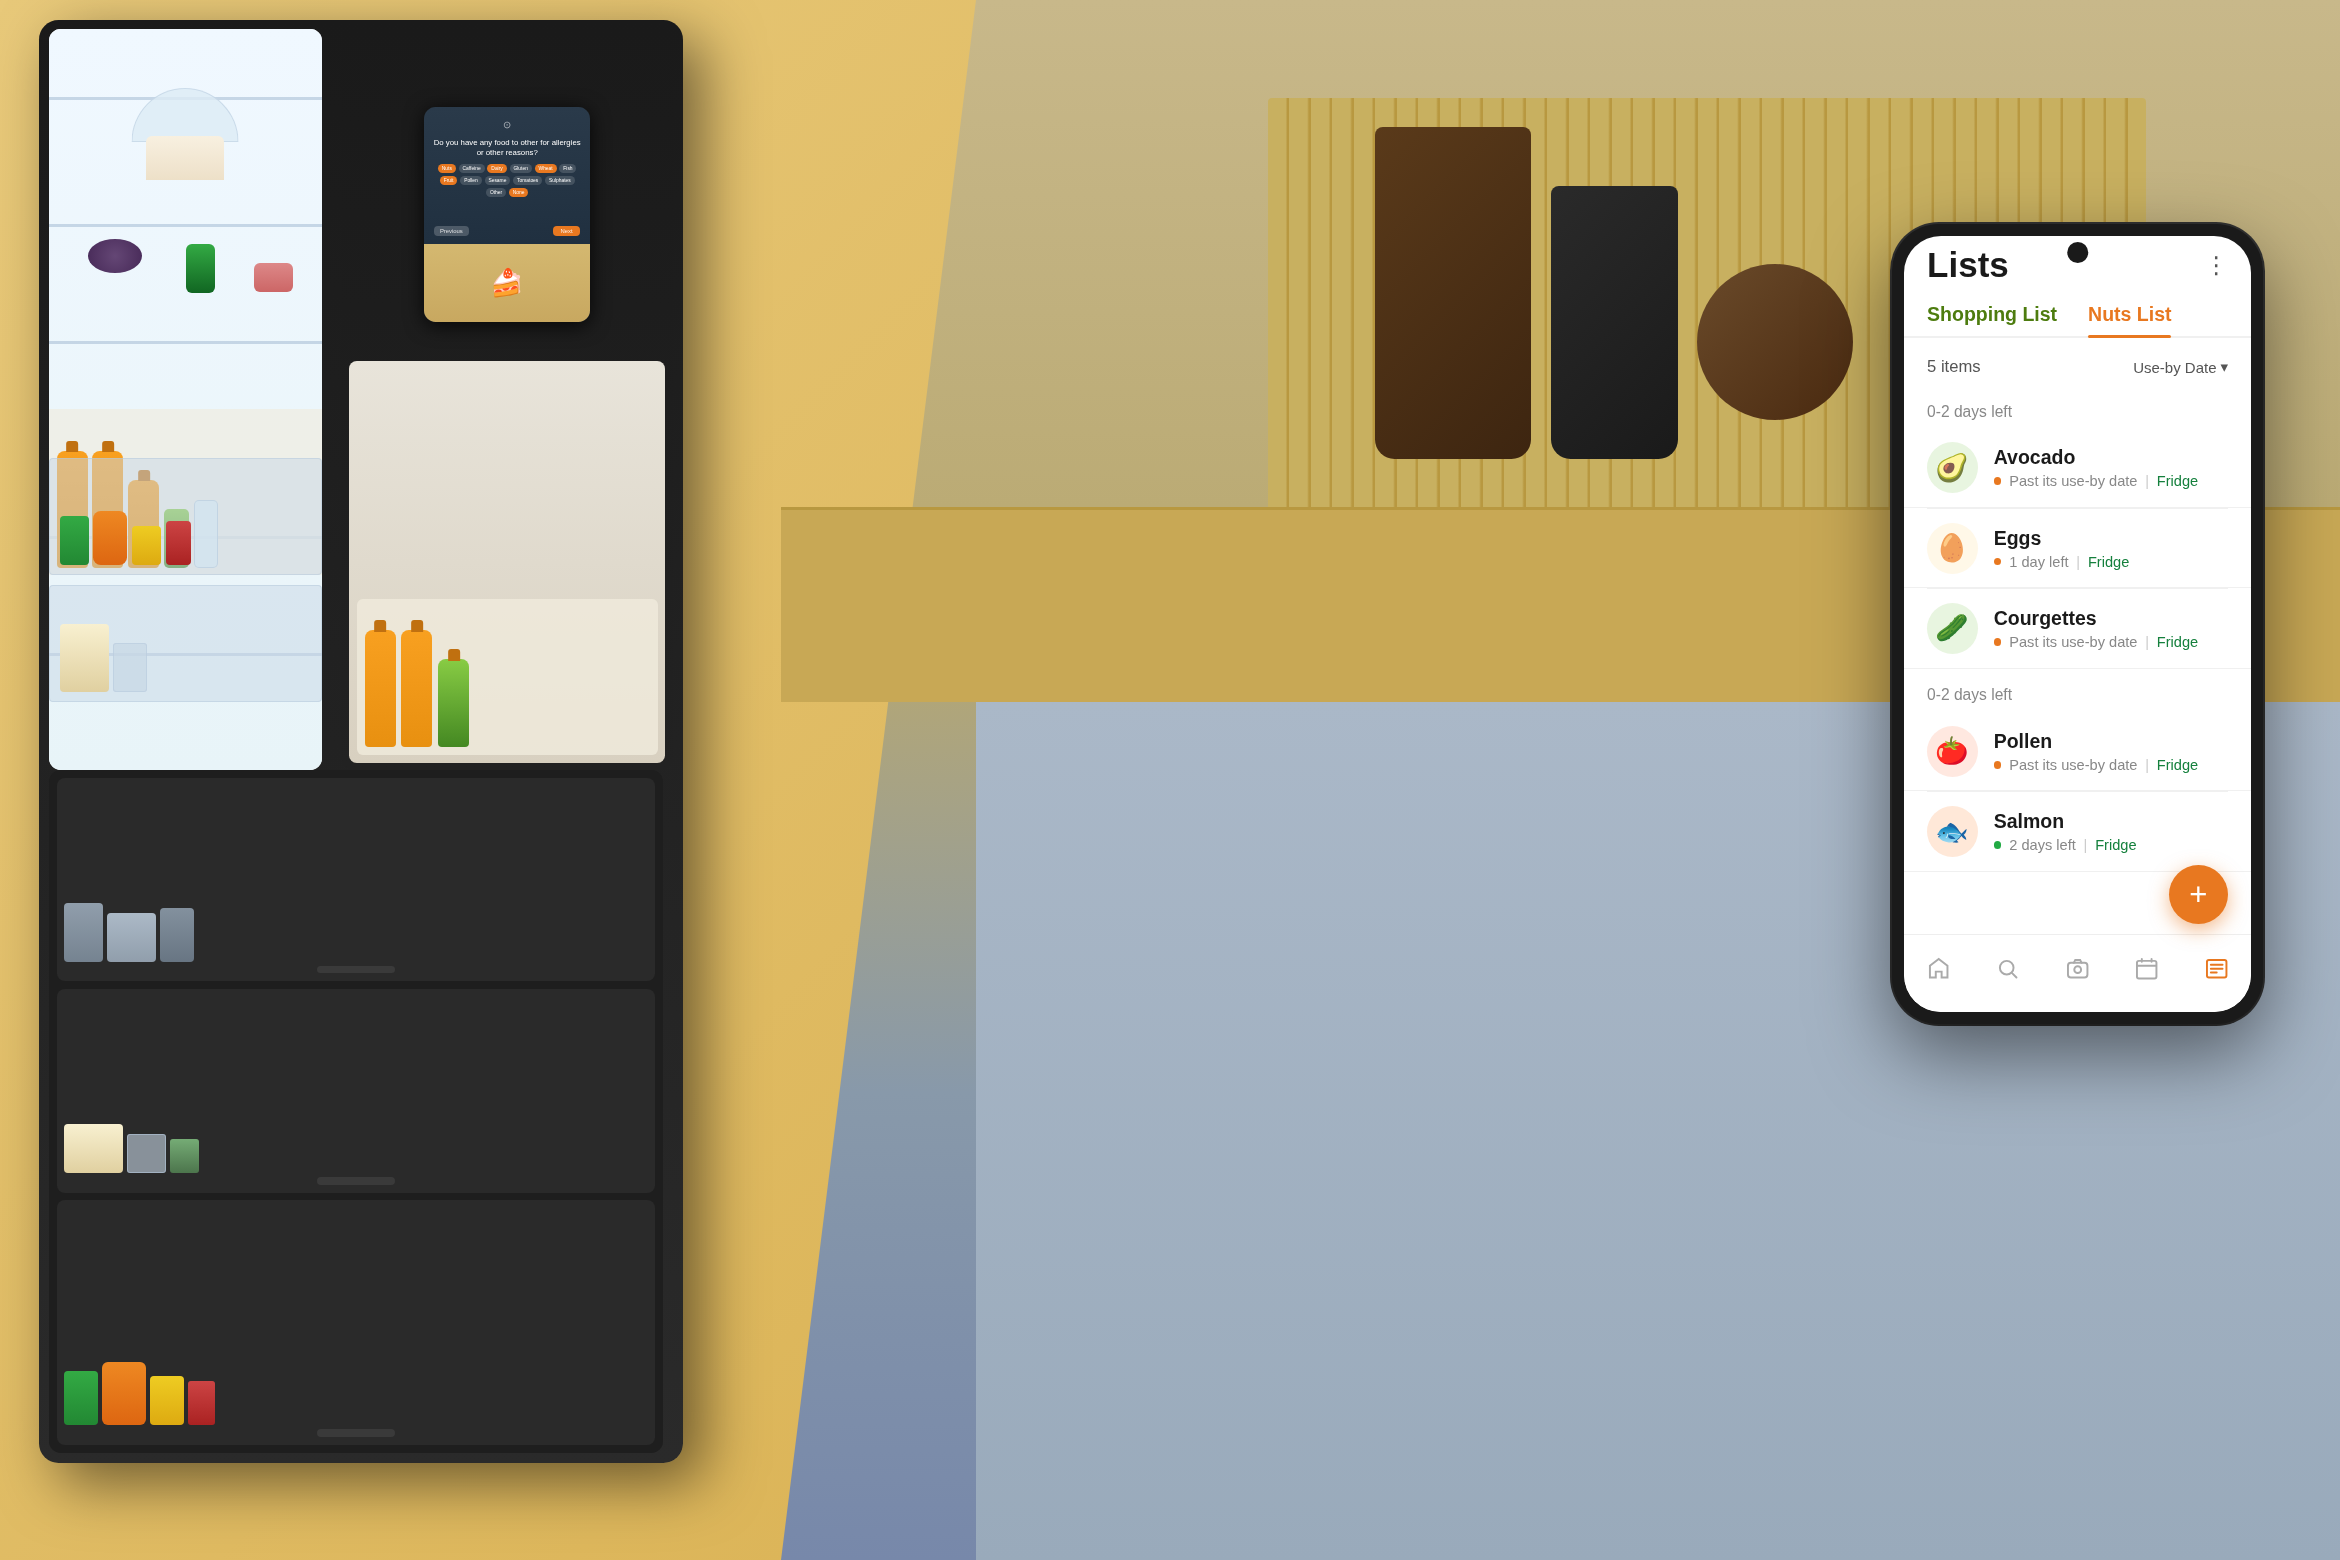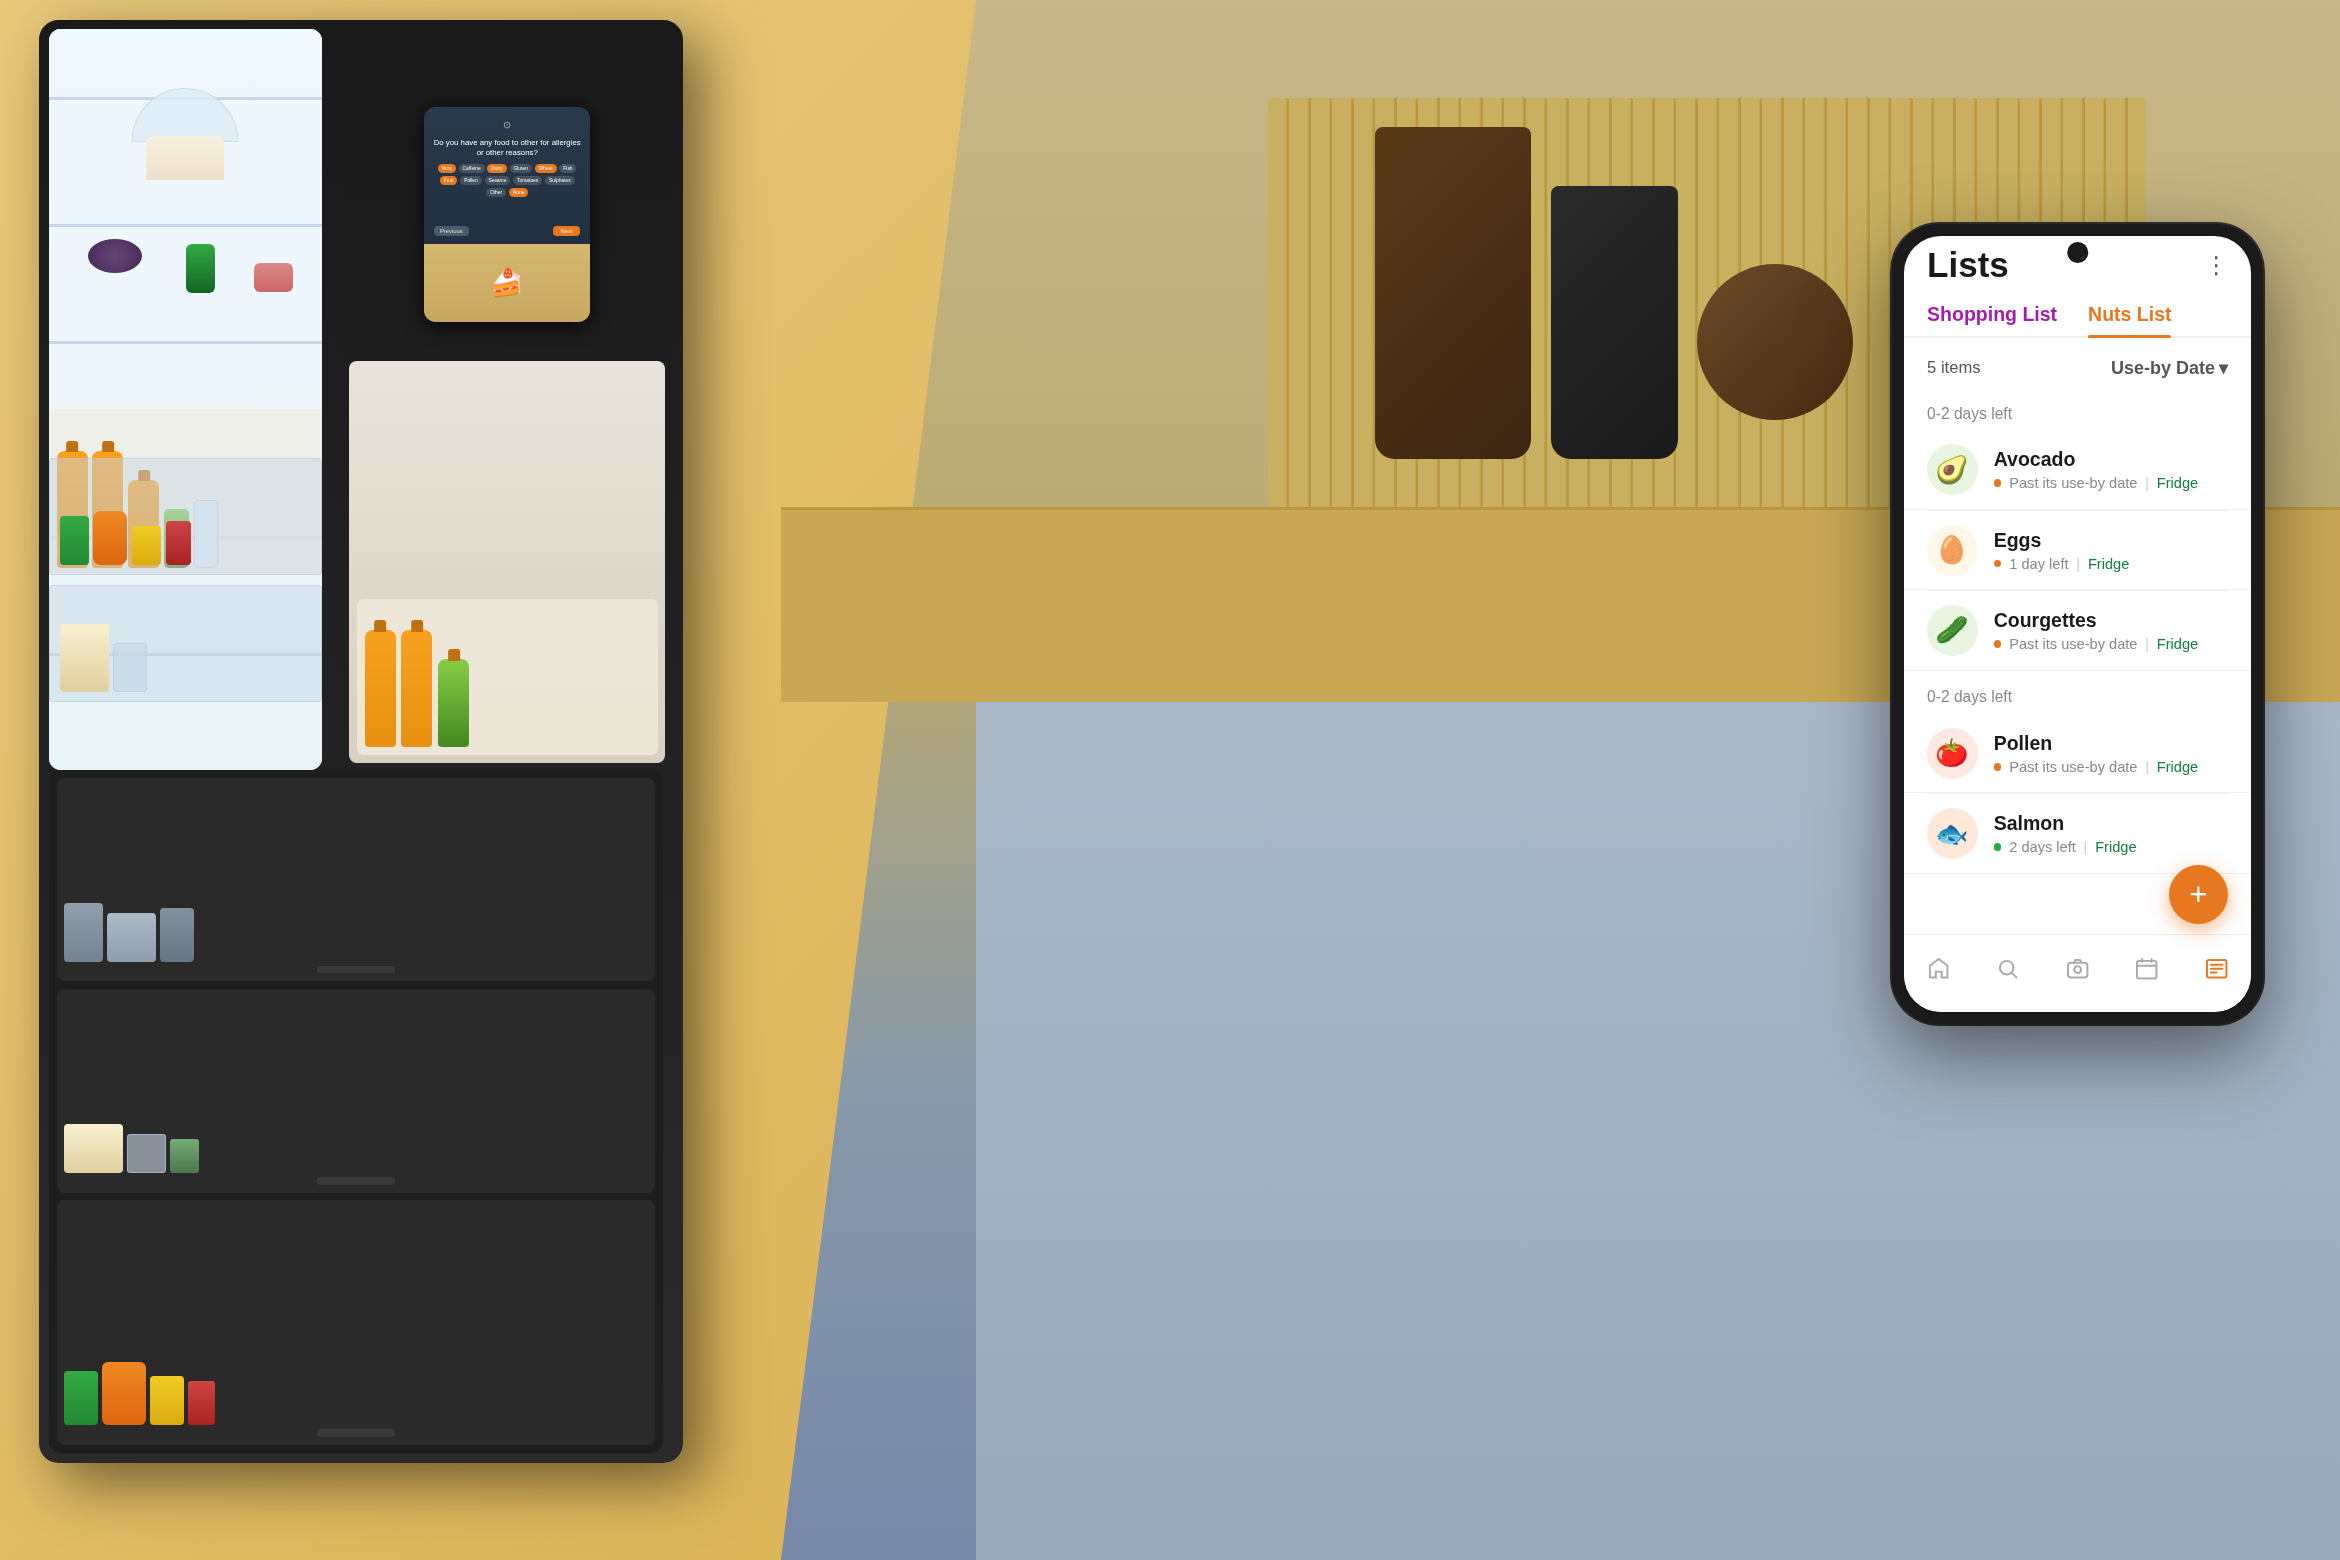--- a/index.html
+++ b/index.html
@@ -289,21 +289,21 @@
       padding: 0 23.4px;
       border-bottom: 2px solid #f0f0f0;
       margin-bottom: 11.7px;
     }
 
     .tab {
       padding: 9.8px 0;
       margin-right: 31px;
       font-size: 19.5px;
       font-weight: 600;
-      color: #a21caf;
+      color: #4d7c0f;
       cursor: pointer;
       position: relative;
     }
 
     .tab.active {
       color: #e87820;
     }
 
     .tab.active::after {
       content: '';
@@ -327,24 +327,23 @@
 
     .item-count {
       font-size: 16.6px;
       color: #555;
     }
 
     .sort-btn {
       display: flex;
       align-items: center;
       gap: 3.9px;
-      font-size: 18px;
+      font-size: 15px;
       color: #555;
       cursor: pointer;
-      font-weight: bold;
     }
 
     
     .food-section {
       margin-bottom: 7.8px;
     }
 
     .section-label {
       padding: 9.8px 23.4px 7.8px;
       font-size: 15.6px;

